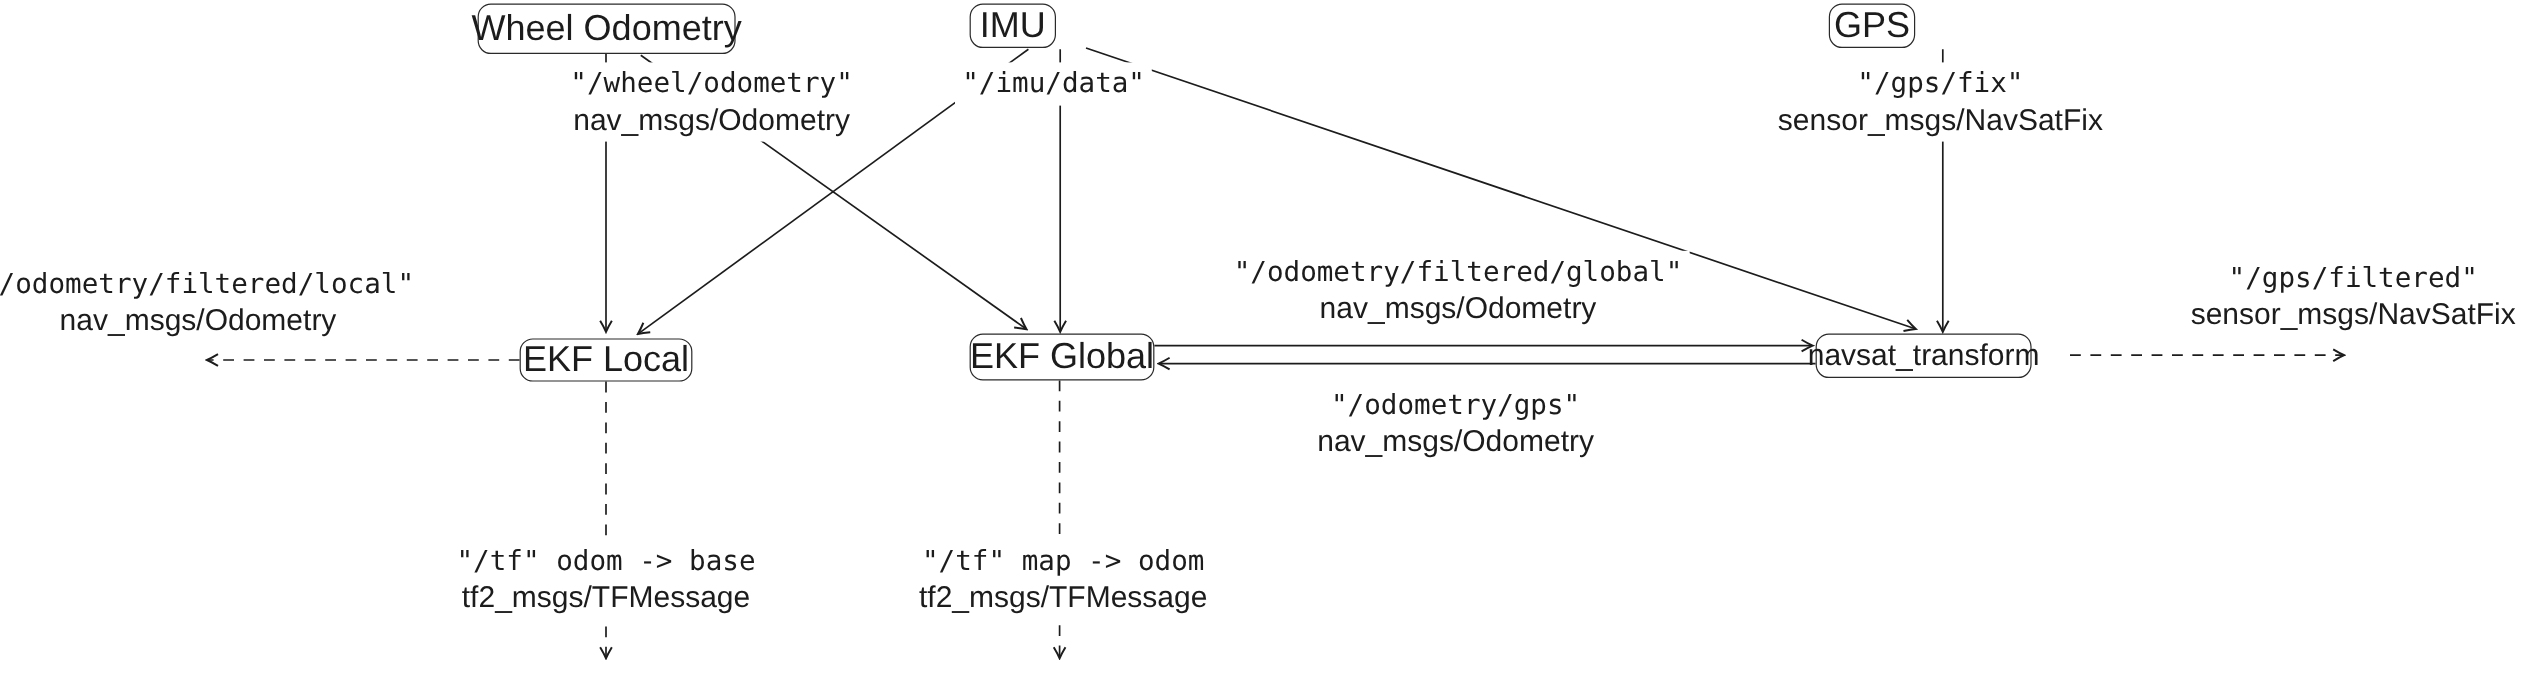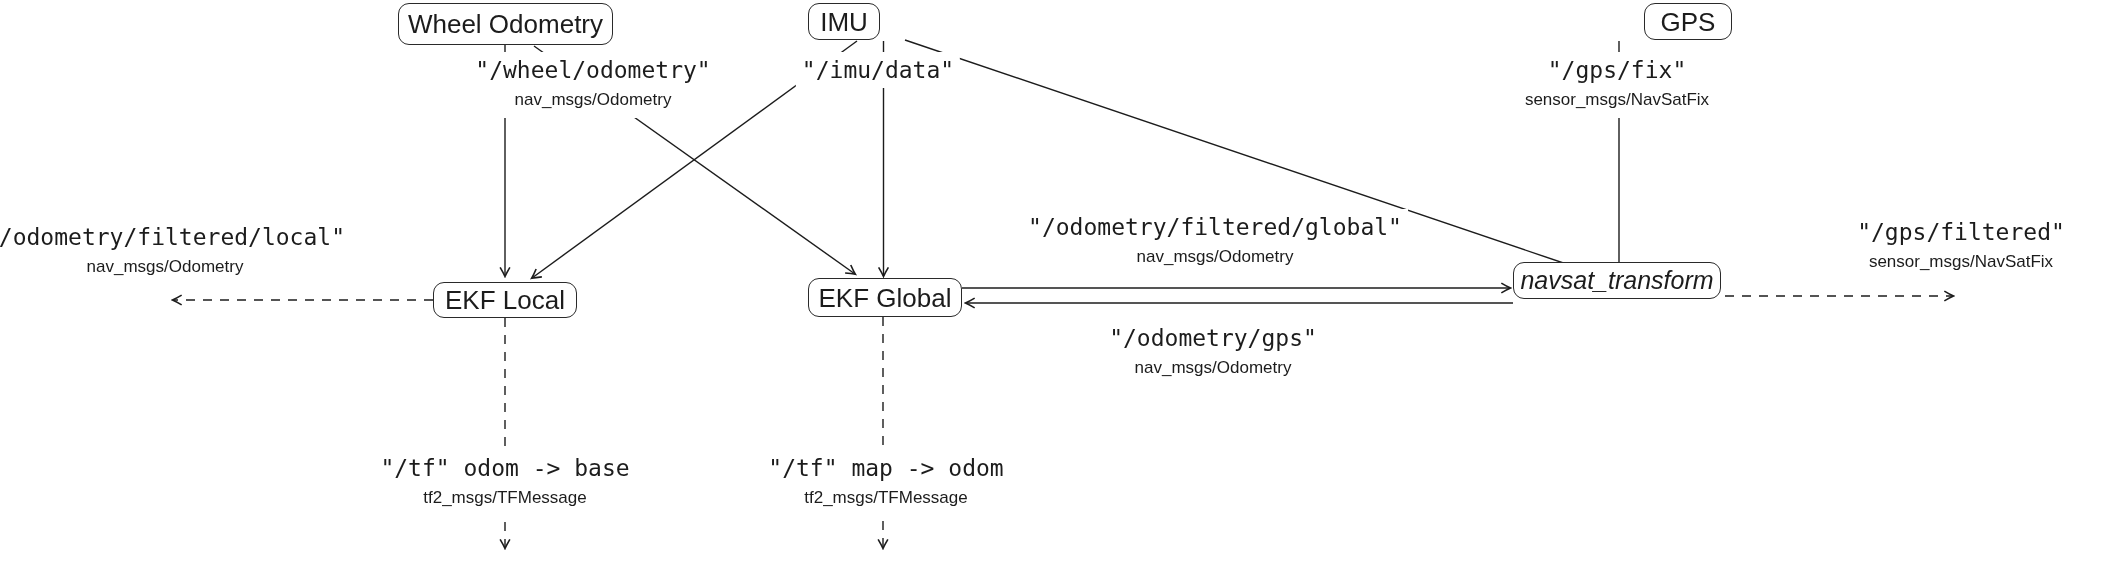--- a/index.html
+++ b/index.html
@@ -12,21 +12,21 @@
     overflow:hidden;
   }
   #edges{position:absolute;left:0;top:0;width:2108px;height:575px;}
   .node{
     position:absolute;
     box-sizing:border-box;
     border:1.6px solid #2a2a2a;
     border-radius:11px;
     background:#ffffff;
     display:flex;align-items:center;justify-content:center;
-    font-size:26px;
+    font-size:30px;
     line-height:1;
     white-space:nowrap;
     color:#1c1c1c;
   }
   .elabel{
     position:absolute;
     transform:translateX(-50%);
     text-align:center;
     background:#ffffff;
     padding:3px 6px;
@@ -35,21 +35,21 @@
   .topic{
     display:block;
     font-family:"DejaVu Sans Mono","Liberation Mono",monospace;
     font-size:23px;
     line-height:30px;
     color:#1c1c1c;
   }
   .mtype{
     display:block;
     font-family:"Liberation Sans","DejaVu Sans",sans-serif;
-    font-size:17px;
+    font-size:25px;
     line-height:30px;
     color:#1c1c1c;
   }
 </style>
 </head>
 <body>
 
 <div id="canvas">
 
   <svg id="edges" width="2108" height="575" viewBox="0 0 2108 575">
@@ -120,21 +120,21 @@
 
   <div class="elabel" style="left:886px;top:450px;">
     <span class="topic">"/tf" map -&gt; odom</span>
     <span class="mtype">tf2_msgs/TFMessage</span>
   </div>
 
   <div class="node" style="left:398px;top:3px;width:215px;height:42px;">Wheel Odometry</div>
 
   <div class="node" style="left:808px;top:3px;width:72px;height:37px;">IMU</div>
 
-  <div class="node" style="left:1644px;top:3px;width:88px;height:37px;">GPS</div>
+  <div class="node" style="left:1524px;top:3px;width:72px;height:37px;">GPS</div>
 
   <div class="node" style="left:433px;top:282px;width:144px;height:36px;">EKF Local</div>
 
   <div class="node" style="left:808px;top:278px;width:154px;height:39px;">EKF Global</div>
 
-  <div class="node" style="left:1513px;top:262px;width:208px;height:37px;font-size:25px;font-style:italic;">navsat_transform</div>
+  <div class="node" style="left:1513px;top:278px;width:180px;height:37px;font-size:25px;">navsat_transform</div>
 
 </div>
 
 </body></html>

